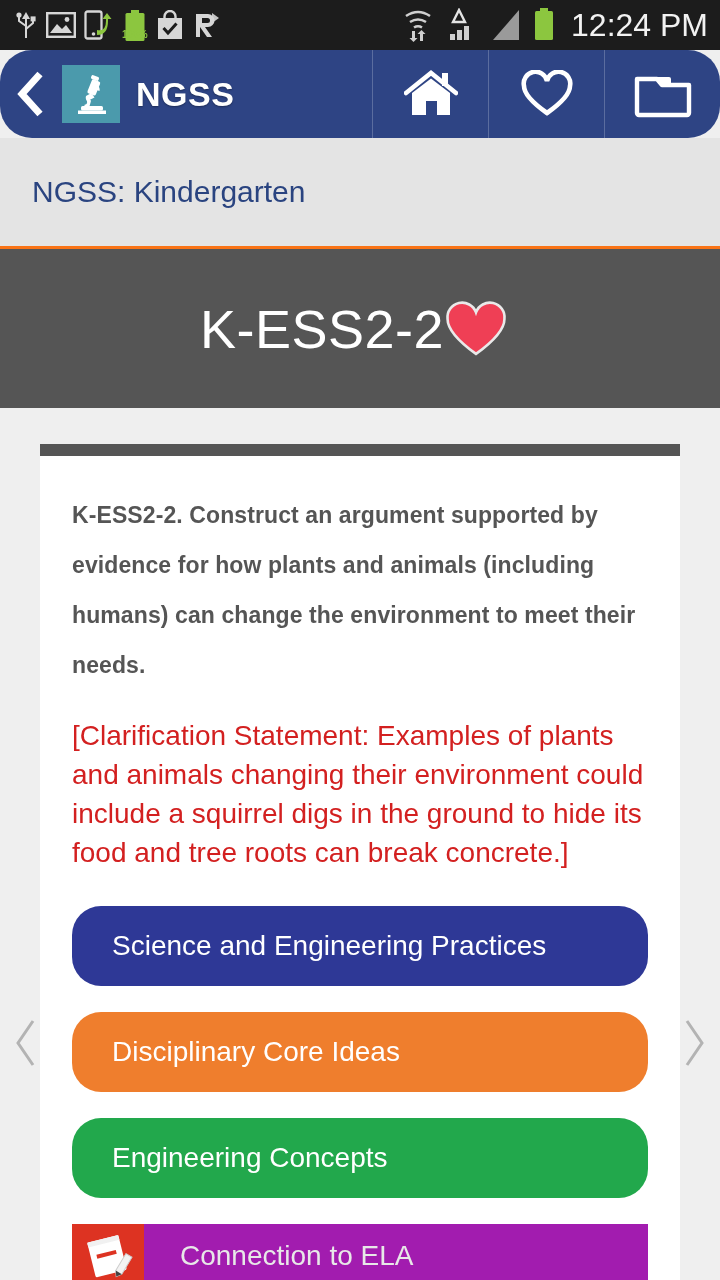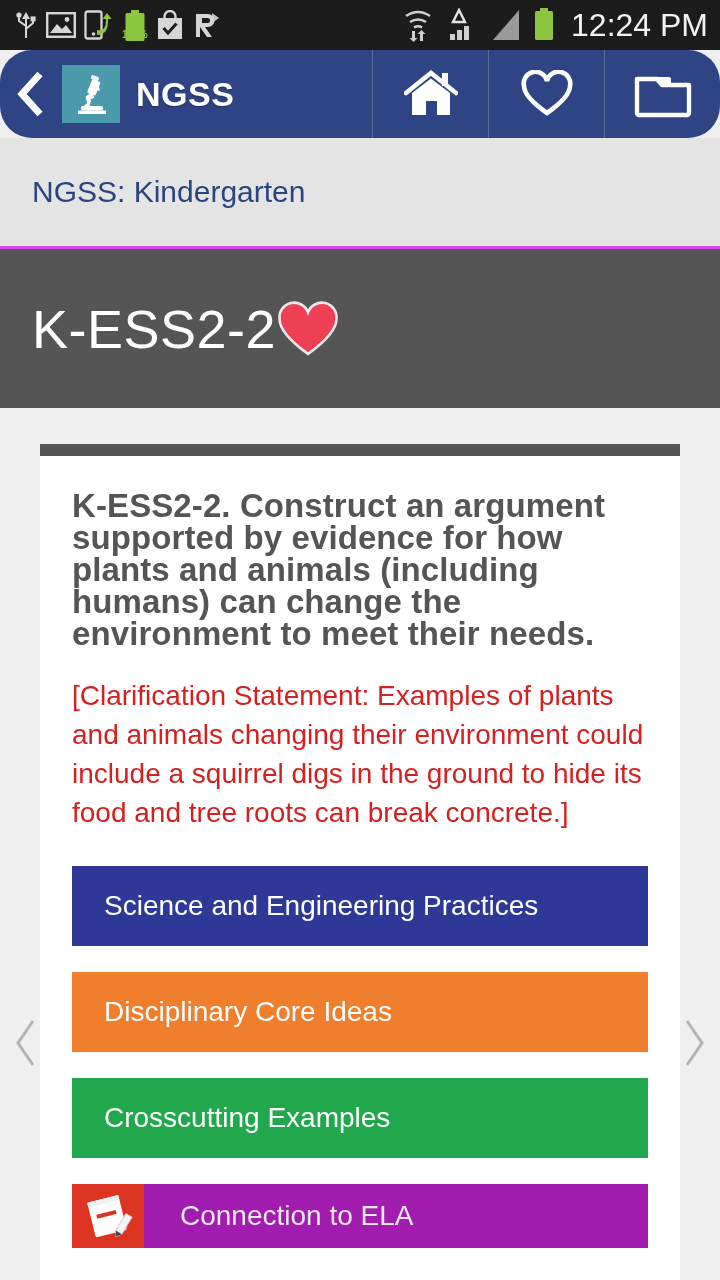--- a/index.html
+++ b/index.html
@@ -66,24 +66,24 @@
   }
   .breadcrumb-link {
     color: #2a4480; font-size: 30px;
     white-space: nowrap;
   }
 
   
   .title-bar {
     height: 162px; width: 100%;
     background: #555555;
-    border-top: 3px solid #d946ef;
+    border-top: 3px solid #f97316;
     display: flex; align-items: center;
     padding: 0 44px 0 32px;
-    justify-content: flex-start;
+    justify-content: center;
   }
   .std-code {
     color: #ffffff; font-size: 54px; font-weight: normal;
     letter-spacing: .5px; white-space: nowrap;
   }
   .fav-heart { width: 64px; height: 64px; display: block; flex: none; }
 
   
   .content {
     position: relative;
@@ -109,36 +109,37 @@
     background: #555555;
   }
   .card {
     background: #ffffff;
     width: 100%;
     padding: 34px 32px 0 32px;
     min-height: 830px;
   }
   .std-statement {
     color: #555555;
-    font-size: 33px; font-weight: bold;
-    line-height: 32px;
+    font-size: 23px; font-weight: bold;
+    line-height: 50px;
     letter-spacing: .1px;
   }
   .clarification {
     color: #d32020;
     font-size: 28px;
     line-height: 39px;
     margin-top: 26px;
   }
   .dim-list { margin-top: 34px; }
   .dim-btn {
     height: 80px;
     display: flex; align-items: center;
-    padding-left: 32px;
+    padding-left: 40px;
     margin-bottom: 26px;
+    border-radius: 29px;
   }
   .dim-btn span {
     color: #ffffff; font-size: 28px;
     white-space: nowrap;
   }
   .conn-row {
     height: 64px;
     background: #a21caf;
     display: flex; align-items: center;
     overflow: hidden;
@@ -306,21 +307,21 @@
       <div class="clarification">[Clarification Statement: Examples of plants and animals changing their environment could include a squirrel digs in the ground to hide its food and tree roots can break concrete.]</div>
 
       <div class="dim-list">
         <div class="dim-btn" style="background:#2e3896;">
           <span>Science and Engineering Practices</span>
         </div>
         <div class="dim-btn" style="background:#ef7e2d;">
           <span>Disciplinary Core Ideas</span>
         </div>
         <div class="dim-btn" style="background:#22a84c;">
-          <span>Crosscutting Examples</span>
+          <span>Engineering Concepts</span>
         </div>
 
         <div class="conn-row">
           <div class="conn-icon">
             <svg width="52" height="48" viewBox="0 0 52 48">
               <g transform="rotate(-14 26 24)">
                 <rect x="9" y="6" width="32" height="36" rx="2" fill="#ffffff"></rect>
                 <rect x="9" y="6" width="32" height="5" fill="#f1f1f1"></rect>
                 <rect x="15" y="20" width="20" height="4" fill="#dd3322"></rect>
                 <path d="M30 40 L44 26 l5 5 L35 45 l-6 1 z" fill="#f3f3f3" stroke="#cccccc" stroke-width="1"></path>

